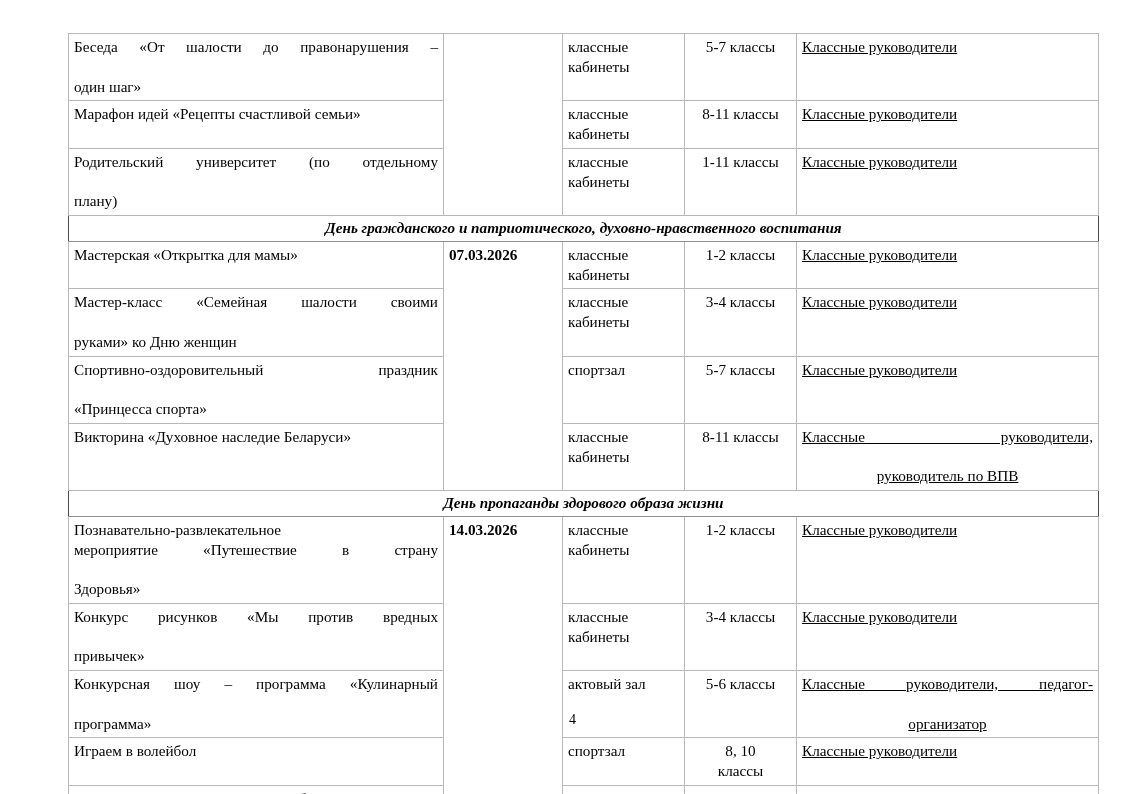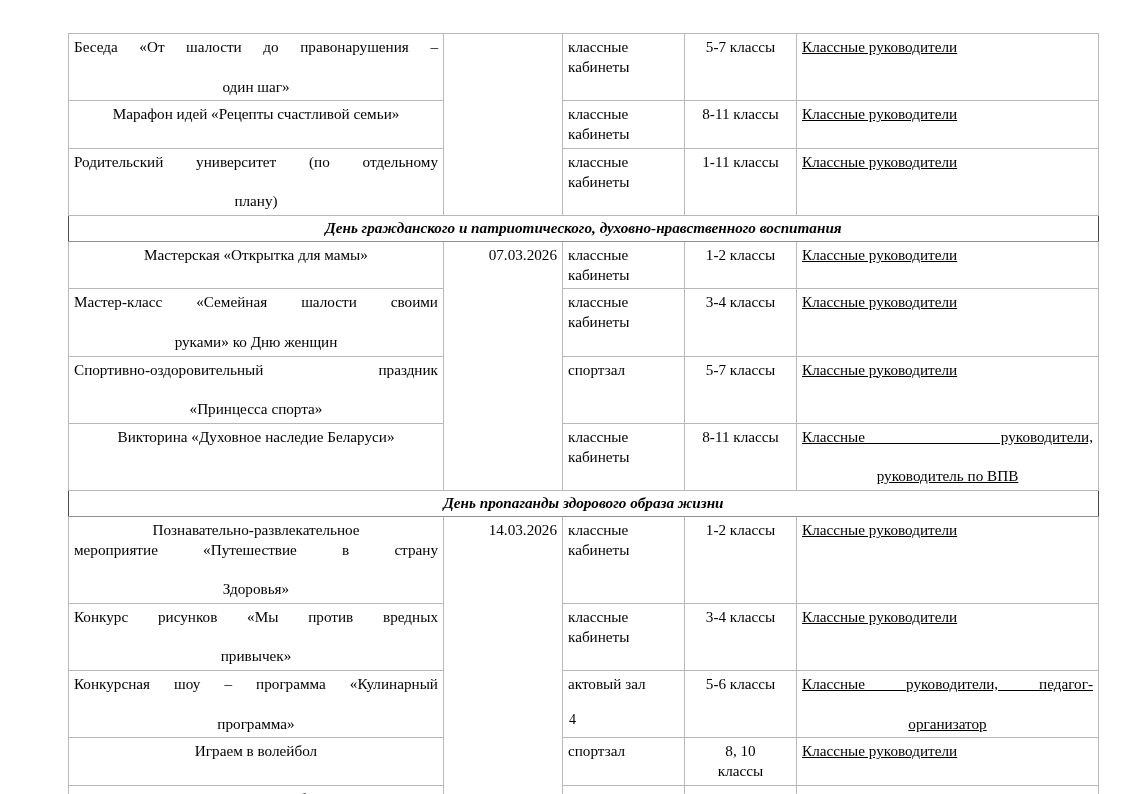--- a/index.html
+++ b/index.html
@@ -52,22 +52,23 @@
   col.c-place   { width: 122px; }
   col.c-grade   { width: 112px; }
   col.c-resp    { width: 302px; }
 
   td.event {
     text-align: justify;
     text-justify: inter-word;
     hyphens: none;
   }
   td.date {
-    text-align: right;
+    text-align: left;
     vertical-align: top;
+    font-weight: bold;
   }
   td.place {
     text-align: left;
   }
   td.grade {
     text-align: center;
   }
   td.resp {
     text-align: justify;
     text-justify: inter-word;
@@ -90,21 +91,21 @@
     text-justify: inter-word;
   }
   td.event .jline::after {
     content: "";
     display: inline-block;
     width: 100%;
     height: 0;
   }
   td.event .lastline {
     display: block;
-    text-align: center;
+    text-align: left;
   }
   td.resp .lastline {
     display: block;
     text-align: center;
   }
   tr.section td {
     text-align: center;
     font-weight: bold;
     font-style: italic;
     padding: 2px 6px 3px 6px;

